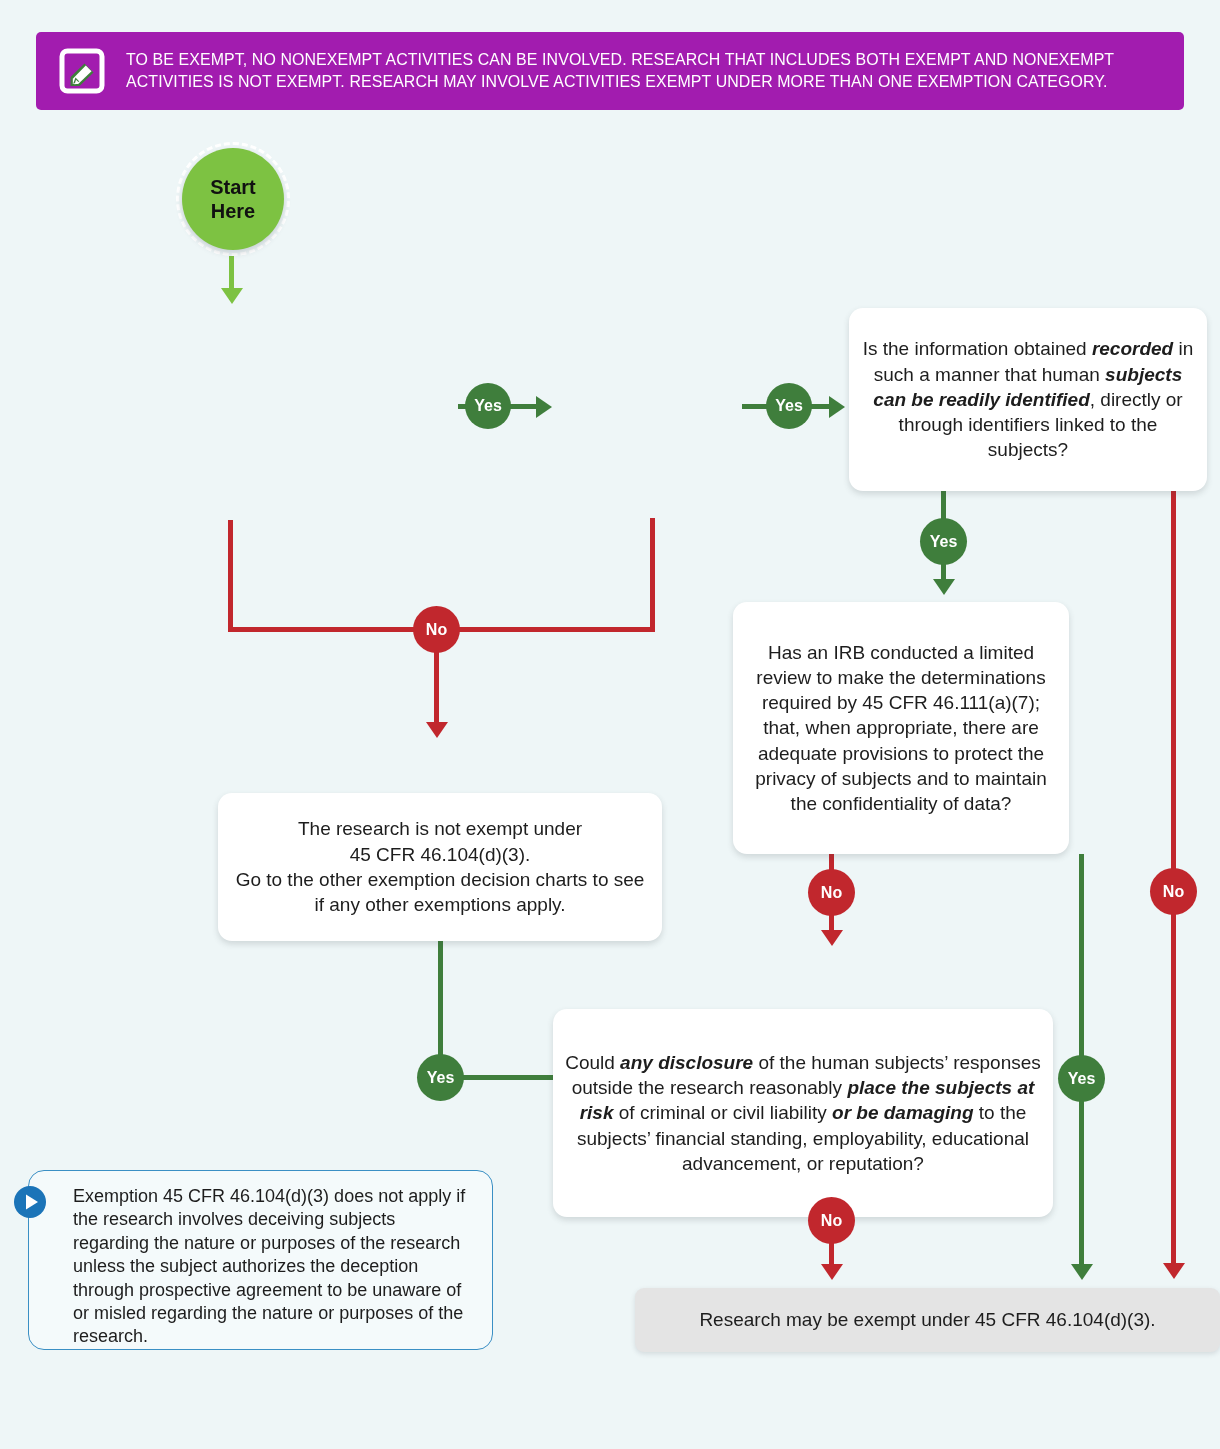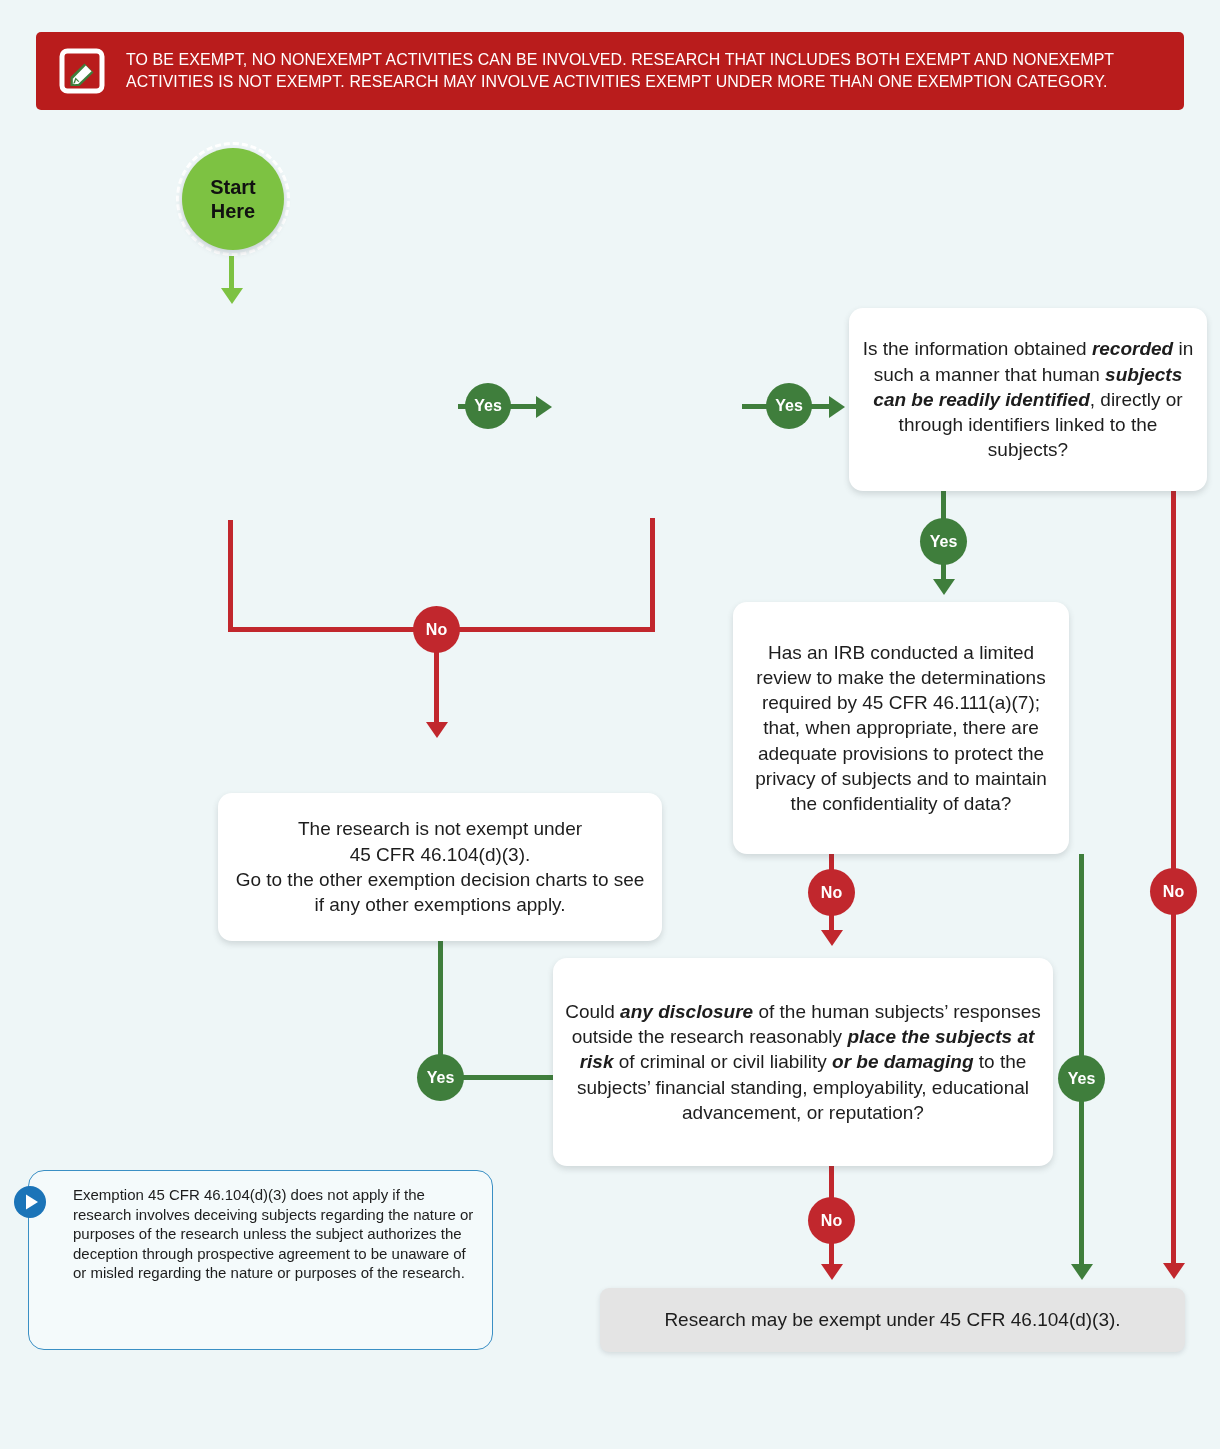--- a/index.html
+++ b/index.html
@@ -18,21 +18,21 @@
     overflow: hidden;
   }
 
   
   .banner {
     position: absolute;
     left: 36px;
     top: 32px;
     width: 1148px;
     height: 78px;
-    background: #b91c1c;
+    background: #a21caf;
     border-radius: 5px;
     display: flex;
     align-items: center;
     box-sizing: border-box;
     padding: 0 16px 0 18px;
   }
   .banner-icon {
     flex: 0 0 auto;
     width: 56px;
     height: 56px;
@@ -146,21 +146,21 @@
     position: absolute;
     left: 28px;
     top: 1170px;
     width: 465px;
     height: 180px;
     box-sizing: border-box;
     background: #f4fafb;
     border: 1.5px solid #3a8fc4;
     border-radius: 16px;
     padding: 14px 16px 14px 44px;
-    font-size: 15px;
+    font-size: 18px;
     line-height: 1.30;
     color: #1d1d1d;
     z-index: 6;
   }
   .footnote-icon {
     position: absolute;
     left: -16px;
     top: 14px;
     width: 34px;
     height: 34px;
@@ -255,41 +255,41 @@
   <div class="ln r" style="left:829px; top:914px; width:5px; height:24px;"></div>
   <div class="arrow down r" style="left:820.5px; top:930px;"></div>
 
   <div class="ln g" style="left:1079px; top:854px; width:5px; height:202px;"></div>
   <div class="badge yes" style="left:1058px; top:1055px; width:47px; height:47px; font-size:16px;">
     <span>Yes</span>
   </div>
   <div class="ln g" style="left:1079px; top:1100px; width:5px; height:172px;"></div>
   <div class="arrow down g" style="left:1070.5px; top:1264px;"></div>
 
-  <div class="node" style="left:553px; top:958px; width:500px; height:208px;">
+  <div class="node" style="left:553px; top:1009px; width:500px; height:208px;">
     <div>
       Could <b>any disclosure</b> of the human subjects’ responses outside the research reasonably <b>place the subjects at risk</b> of criminal or civil liability <b>or be damaging</b> to the subjects’ financial standing, employability, educational advancement, or reputation?
     </div>
   </div>
 
   <div class="ln g" style="left:463px; top:1075px; width:92px; height:5px;"></div>
   <div class="badge yes" style="left:417px; top:1054px; width:47px; height:47px; font-size:16px;">
     <span>Yes</span>
   </div>
   <div class="ln g" style="left:438px; top:935px; width:5px; height:122px;"></div>
   <div class="arrow up g" style="left:429.5px; top:920px;"></div>
 
   <div class="ln r" style="left:829px; top:1166px; width:5px; height:32px;"></div>
   <div class="badge no" style="left:808px; top:1197px; width:47px; height:47px; font-size:16px;">
     <span>No</span>
   </div>
   <div class="ln r" style="left:829px; top:1242px; width:5px; height:30px;"></div>
   <div class="arrow down r" style="left:820.5px; top:1264px;"></div>
 
-  <div class="node result" style="left:600px; top:1288px; width:585px; height:64px;">
+  <div class="node result" style="left:635px; top:1288px; width:585px; height:64px;">
     <div>Research may be exempt under 45 CFR 46.104(d)(3).</div>
   </div>
 
   <div class="footnote">
     <svg class="footnote-icon" viewBox="0 0 34 34">
       <circle cx="17" cy="17" r="16" fill="#1b74b8"></circle>
       <path d="M13 9.5 L25 17 L13 24.5 Z" fill="#ffffff"></path>
     </svg>
     <span>Exemption 45 CFR 46.104(d)(3) does not apply if the research involves deceiving subjects regarding the nature or purposes of the research unless the subject authorizes the deception through prospective agreement to be unaware of or misled regarding the nature or purposes of the research.</span>
   </div>

